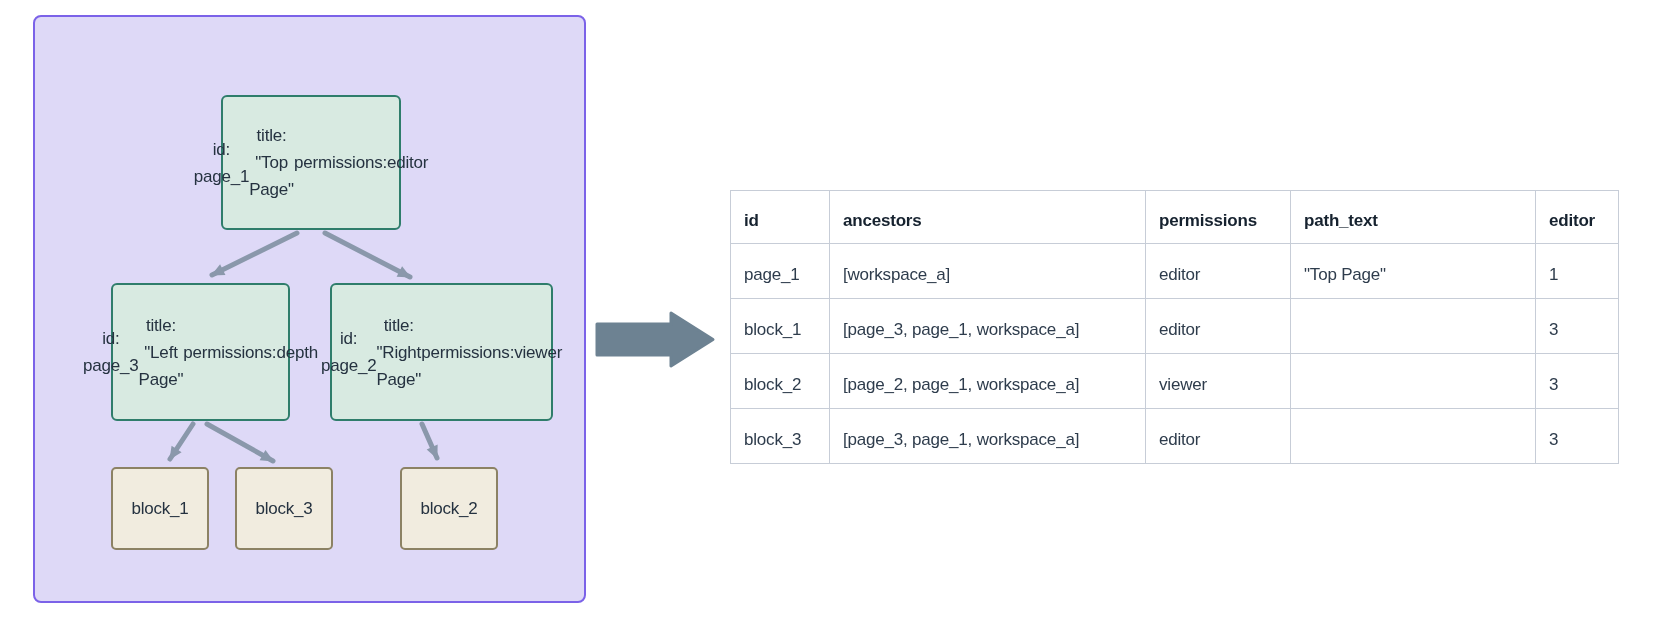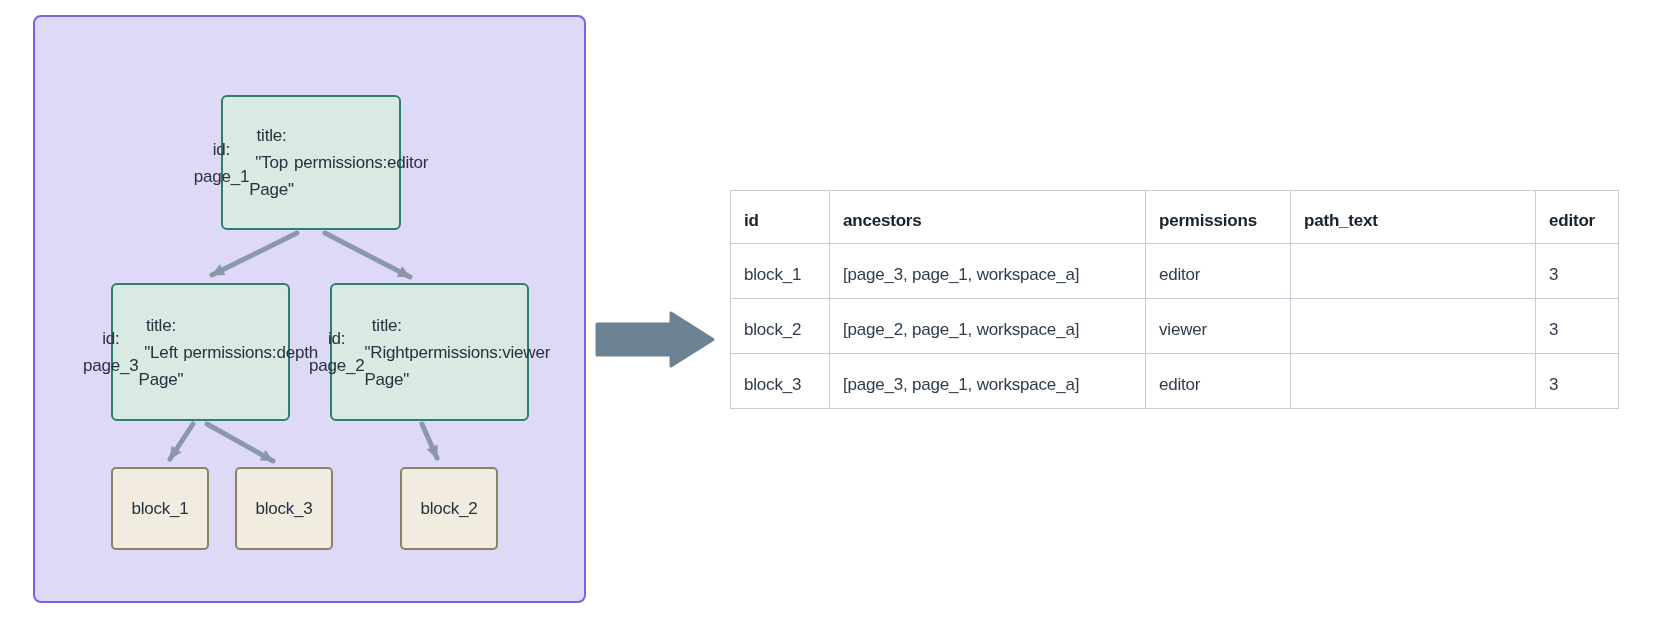--- a/index.html
+++ b/index.html
@@ -26,21 +26,21 @@
   .page-node {
     background:#d8eae1; border:2px solid #2f7d6b; border-radius:6px;
     font-size:17px; line-height:27px; letter-spacing:-.2px;
   }
   .block-node {
     background:#f1ecdf; border:2px solid #8c8264; border-radius:5px;
     font-size:17px; letter-spacing:-.2px;
   }
   #page-1 { left:186px; top:78px;  width:180px; height:135px; }
   #page-3 { left:76px;  top:266px; width:179px; height:138px; }
-  #page-2 { left:295px; top:266px; width:199px; height:138px; }
+  #page-2 { left:295px; top:266px; width:223px; height:138px; }
   #block-1 { left:76px;  top:450px; width:98px; height:83px; }
   #block-3 { left:200px; top:450px; width:98px; height:83px; }
   #block-2 { left:365px; top:450px; width:98px; height:83px; }
 
   .edges-svg { position:absolute; left:0; top:0; width:553px; height:588px; pointer-events:none; }
   .edge { stroke:#8a98ab; stroke-width:5; fill:none; stroke-linecap:round; }
 
   
   .flow-arrow { position:absolute; left:595px; top:311px; }
 
@@ -125,20 +125,27 @@
       <tr>
         <th>id</th>
         <th>ancestors</th>
         <th>permissions</th>
         <th>path_text</th>
         <th>editor</th>
       </tr>
     </thead>
     <tbody>
       <tr>
+        <td>page_1</td>
+        <td>[workspace_a]</td>
+        <td>editor</td>
+        <td>"Top Page"</td>
+        <td>1</td>
+      </tr>
+      <tr>
         <td>block_1</td>
         <td>[page_3, page_1, workspace_a]</td>
         <td>editor</td>
         <td></td>
         <td>3</td>
       </tr>
       <tr>
         <td>block_2</td>
         <td>[page_2, page_1, workspace_a]</td>
         <td>viewer</td>

